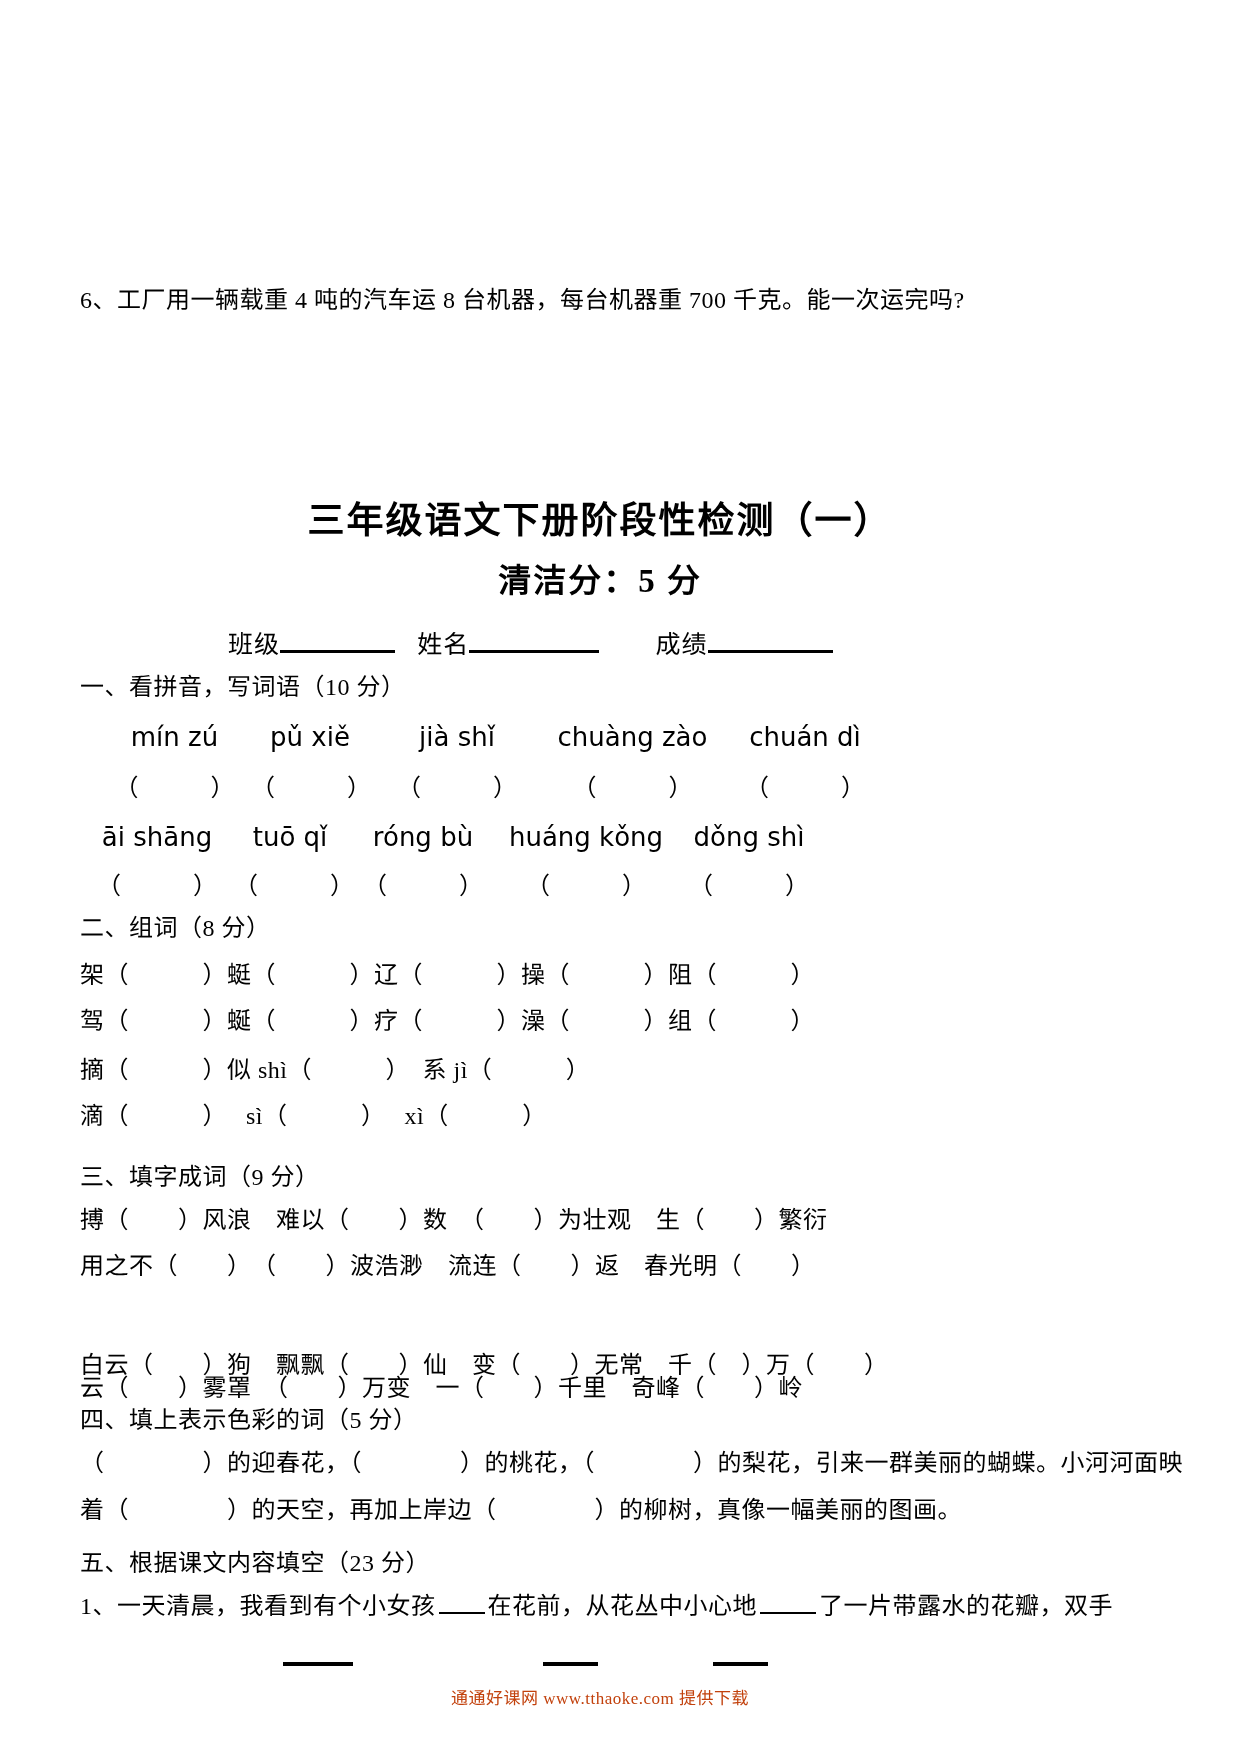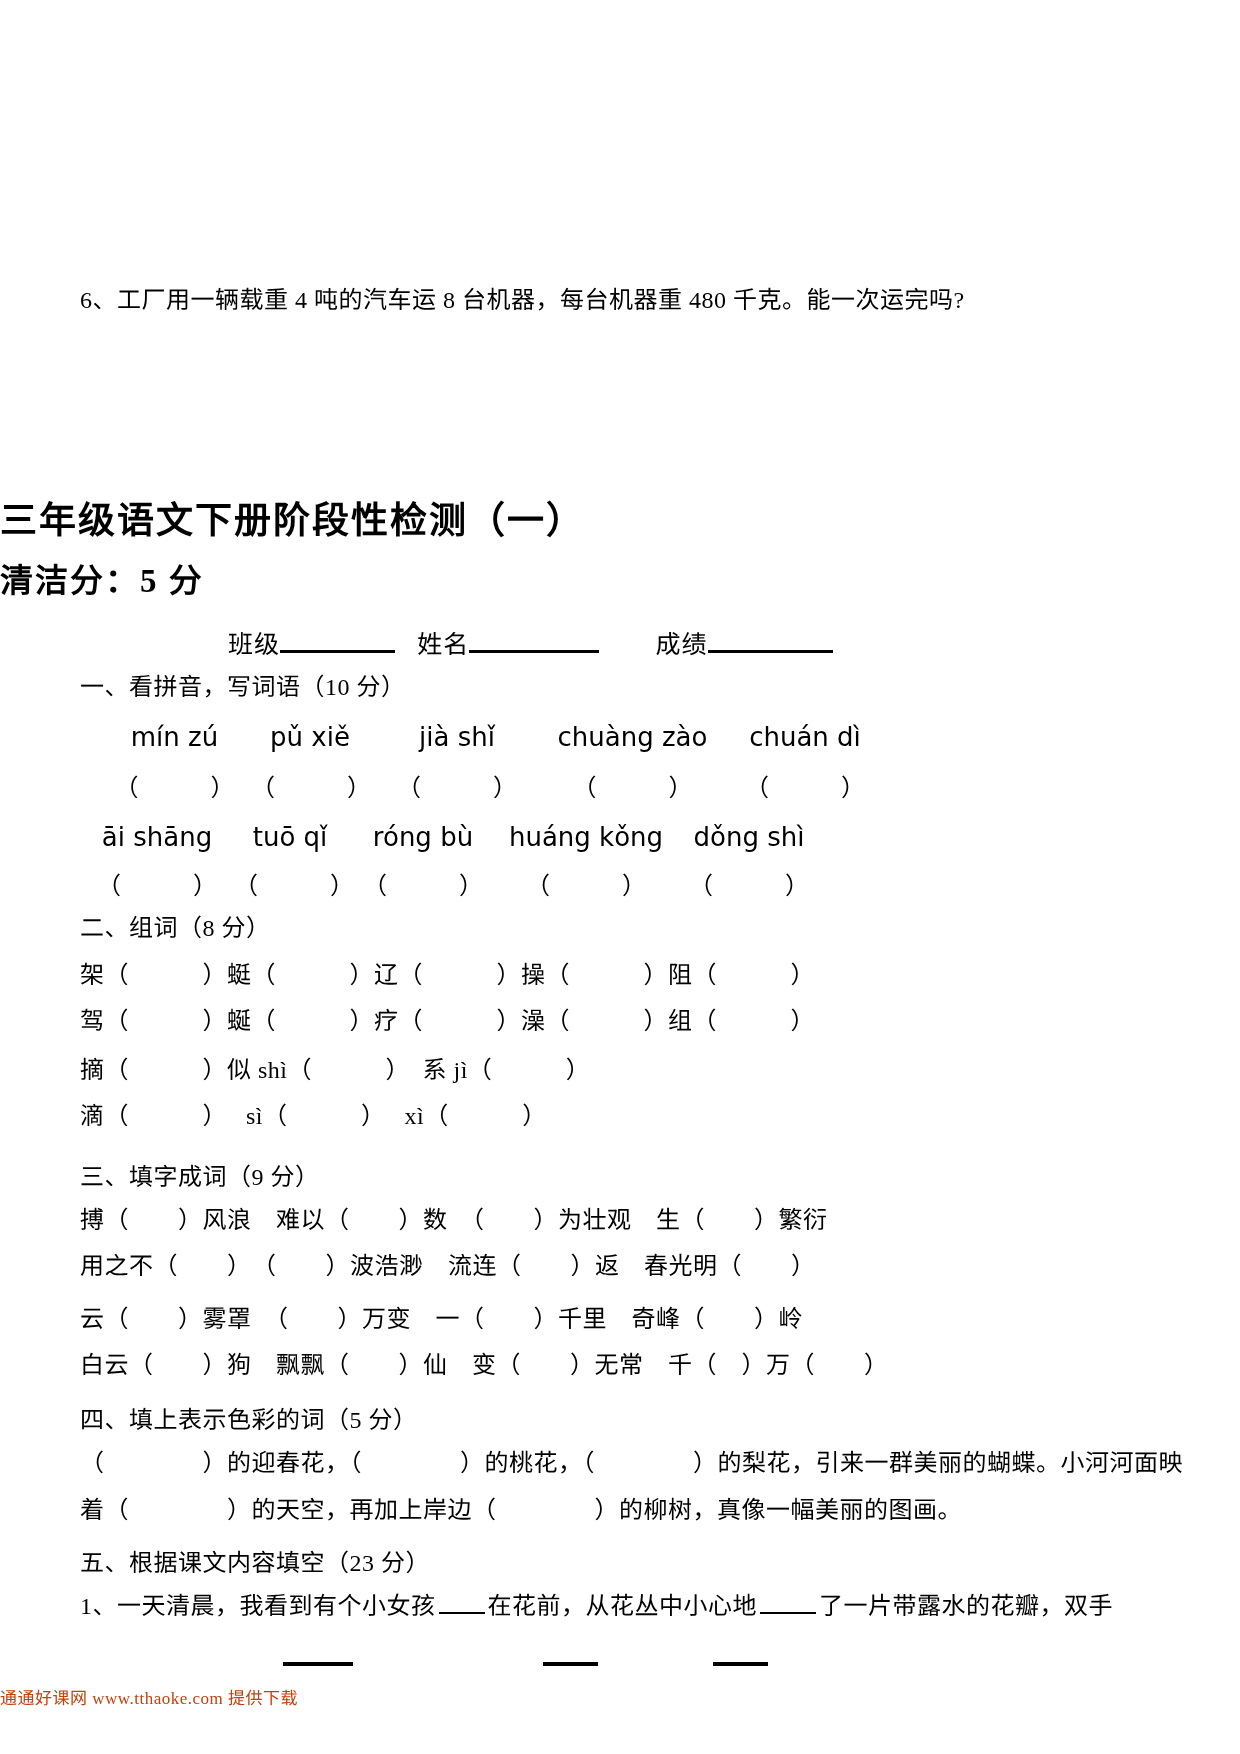--- a/index.html
+++ b/index.html
@@ -2,21 +2,21 @@
 <html lang="zh-CN"><head>
 <meta charset="utf-8">
 <style>
   html,body{margin:0;padding:0;background:#ffffff;}
   body{
     width:1240px;height:1754px;position:relative;overflow:hidden;
     font-family:"Liberation Serif","DejaVu Serif",serif;color:#000;
   }
   .abs{position:absolute;white-space:nowrap;}
   .line{font-size:24px;line-height:30px;letter-spacing:.5px;}
-  .center{width:1200px;text-align:left;left:0;}
+  .center{width:1200px;text-align:center;left:0;}
   .title{font-size:37px;font-weight:bold;letter-spacing:2px;}
   .subtitle{font-size:33px;font-weight:bold;letter-spacing:2px;}
   .form{font-size:25px;}
   .form .lbl{letter-spacing:1px;}
   .uline{display:inline-block;border-bottom:3px solid #000;height:22px;}
   
   .pyrow{display:flex;align-items:flex-end;font-family:"DejaVu Sans","Liberation Sans",sans-serif;font-size:26px;font-weight:normal;}
   .pyrow span{text-align:center;}
   .prow{display:flex;font-size:24px;}
   .prow span{text-align:center;}
@@ -25,21 +25,21 @@
   
   .b1{width:138px;margin-right:8px}.b2{width:112px;margin-right:16px}.b3{width:122px;margin-right:16px}.b4{width:172px;margin-right:16px}.b5{width:122px}
   .qblank{display:inline-block;border-bottom:2px solid #000;height:20px;margin:0 3px;}
   .qb1{width:46px}.qb2{width:56px}
   .dash{position:absolute;border-top:4px solid #000;height:0;width:70px;}
   .footer{font-size:17px;color:#c2410c;letter-spacing:.5px;}
 </style>
 </head>
 <body>
 
-<div class="abs line" style="top:285px;left:80px">6、工厂用一辆载重 4 吨的汽车运 8 台机器，每台机器重 480 千克。能一次运完吗?</div>
+<div class="abs line" style="top:285px;left:80px">6、工厂用一辆载重 4 吨的汽车运 8 台机器，每台机器重 700 千克。能一次运完吗?</div>
 
 <div class="abs center title" style="top:490px">三年级语文下册阶段性检测（一）</div>
 <div class="abs center subtitle" style="top:554px">清洁分：5 分</div>
 
 <div class="abs form" style="top:624px;left:228px">
   <span class="lbl">班级</span><span class="uline" style="width:115px"></span>
   <span class="lbl" style="margin-left:16px">姓名</span><span class="uline" style="width:130px"></span>
   <span class="lbl" style="margin-left:50px">成绩</span><span class="uline" style="width:125px"></span>
 </div>
 
@@ -77,21 +77,21 @@
 
 <div class="abs line" style="top:913px;left:80px">二、组词（8 分）</div>
 <div class="abs line" style="top:960px;left:80px">架（　　　）蜓（　　　）辽（　　　）操（　　　）阻（　　　）</div>
 <div class="abs line" style="top:1006px;left:80px">驾（　　　）蜒（　　　）疗（　　　）澡（　　　）组（　　　）</div>
 <div class="abs line" style="top:1055px;left:80px">摘（　　　）似 shì（　　　）　系 jì（　　　）</div>
 <div class="abs line" style="top:1101px;left:80px">滴（　　　）　 sì（　　　）　 xì（　　　）</div>
 
 <div class="abs line" style="top:1162px;left:80px">三、填字成词（9 分）</div>
 <div class="abs line" style="top:1205px;left:80px">搏（　　）风浪　难以（　　）数　（　　）为壮观　生（　　）繁衍</div>
 <div class="abs line" style="top:1251px;left:80px">用之不（　　）　（　　）波浩渺　流连（　　）返　春光明（　　）</div>
-<div class="abs line" style="top:1304px;left:80px">云（　　）雾罩　（　　）万变　一（　　）千里　奇峰（　　）岭</div>
+<div class="abs line" style="top:1373px;left:80px">云（　　）雾罩　（　　）万变　一（　　）千里　奇峰（　　）岭</div>
 <div class="abs line" style="top:1350px;left:80px">白云（　　）狗　飘飘（　　）仙　变（　　）无常　千（　）万（　　）</div>
 
 <div class="abs line" style="top:1405px;left:80px">四、填上表示色彩的词（5 分）</div>
 <div class="abs line" style="top:1448px;left:80px">（　　　　）的迎春花，（　　　　）的桃花，（　　　　）的梨花，引来一群美丽的蝴蝶。小河河面映</div>
 <div class="abs line" style="top:1495px;left:80px">着（　　　　）的天空，再加上岸边（　　　　）的柳树，真像一幅美丽的图画。</div>
 
 <div class="abs line" style="top:1548px;left:80px">五、根据课文内容填空（23 分）</div>
 <div class="abs line" style="top:1591px;left:80px">
   <span>1、一天清晨，我看到有个小女孩</span><span class="qblank qb1"></span><span>在花前，从花丛中小心地</span><span class="qblank qb2"></span><span>了一片带露水的花瓣，双手</span>
 </div>

